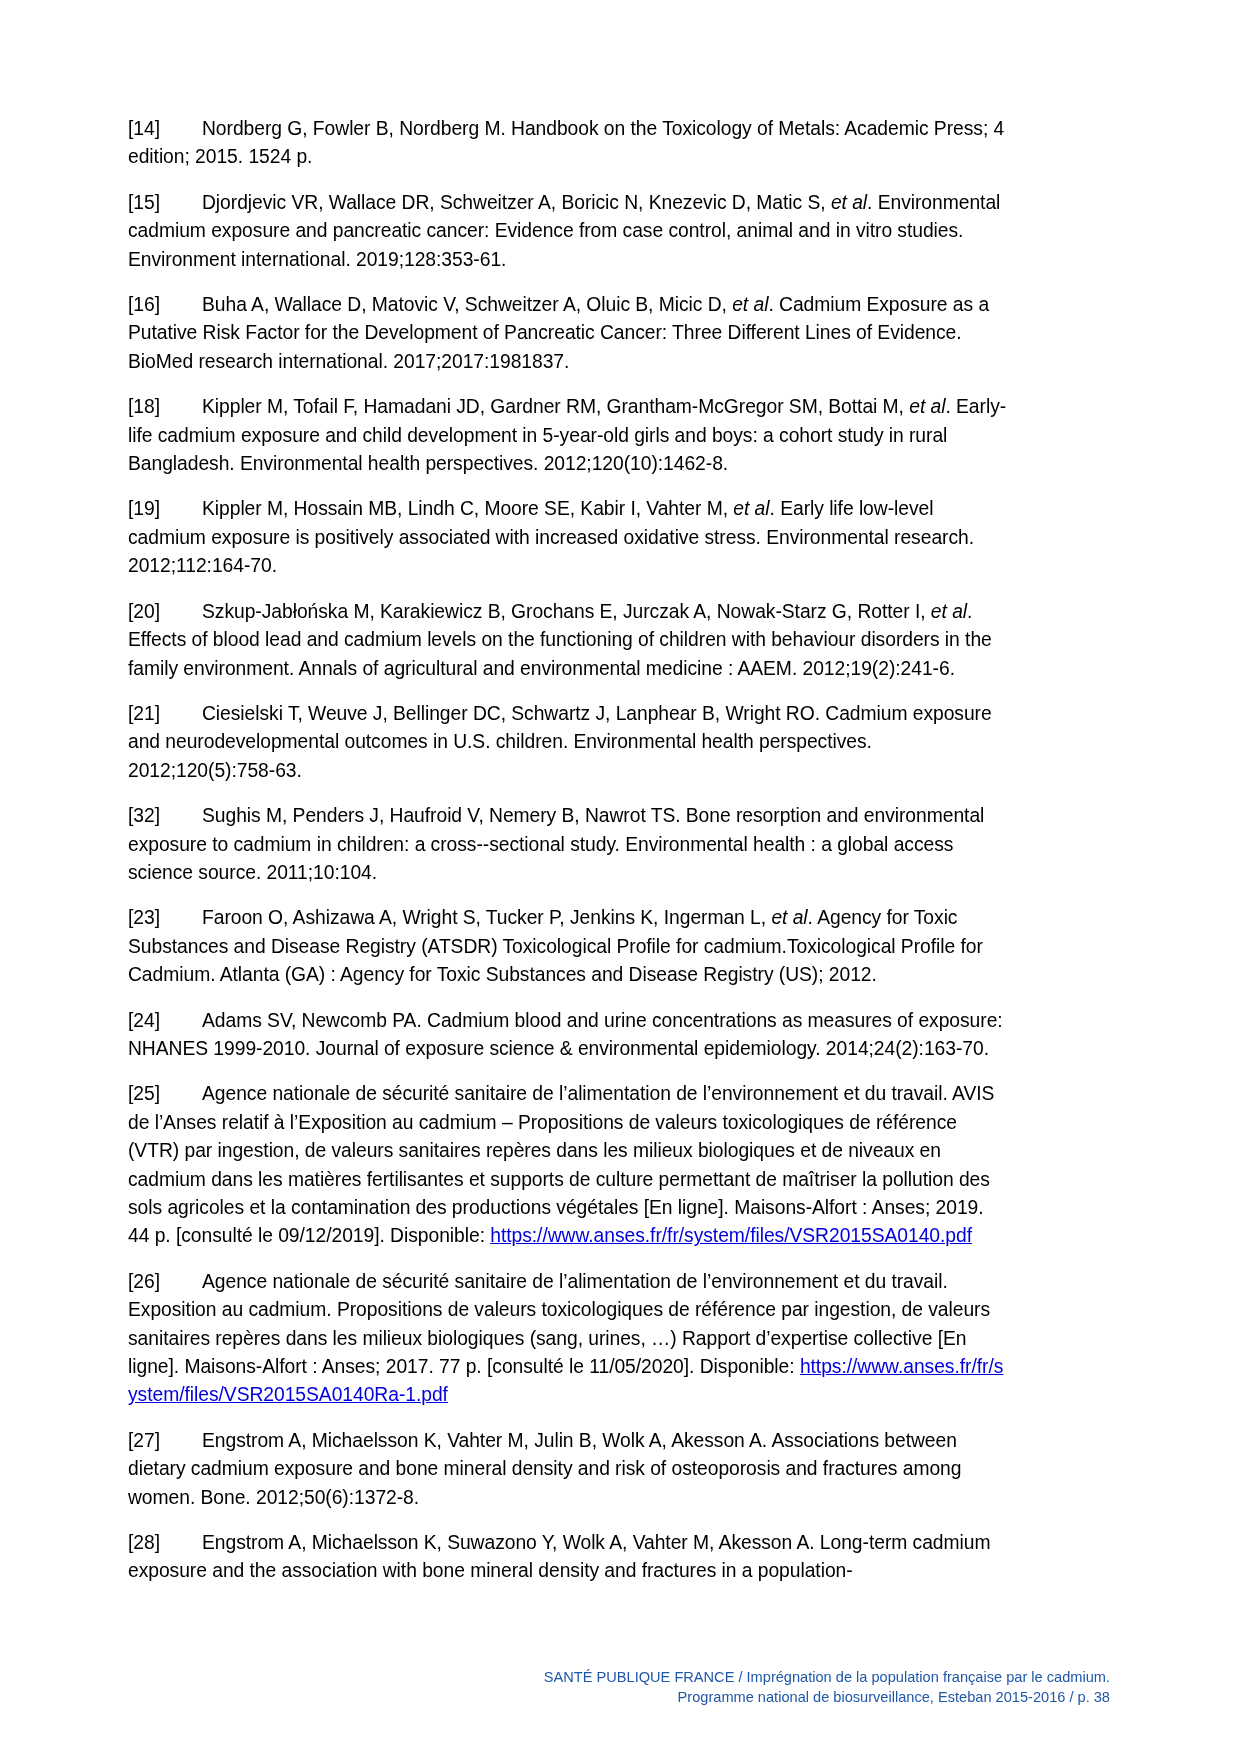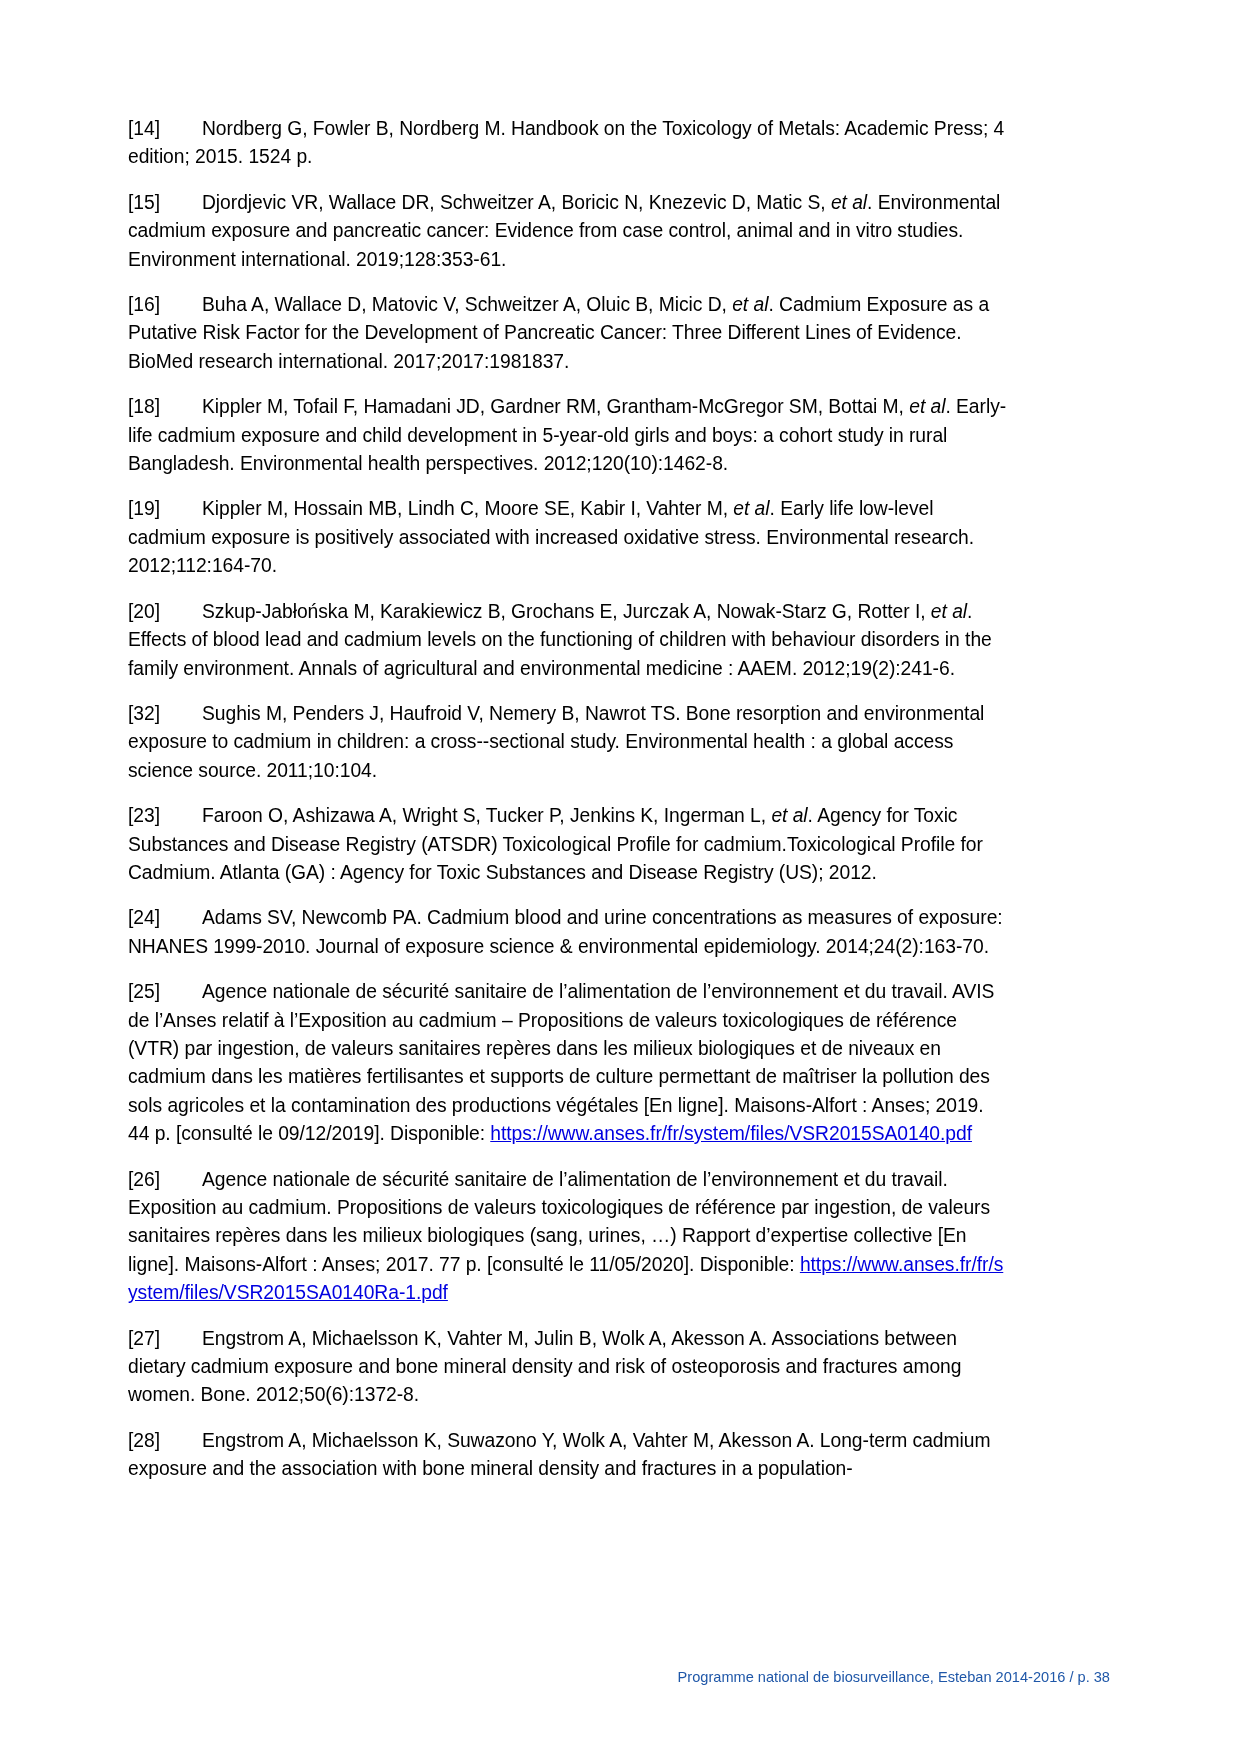--- a/index.html
+++ b/index.html
@@ -78,28 +78,30 @@
 
 <div class="page">
 
   <div class="content">
       <p class="ref"><span class="num">[14]</span><span>Nordberg G, Fowler B, Nordberg M. Handbook on the Toxicology of Metals: Academic Press; 4 edition; 2015. 1524 p.</span></p>
       <p class="ref"><span class="num">[15]</span><span>Djordjevic VR, Wallace DR, Schweitzer A, Boricic N, Knezevic D, Matic S, </span><i>et al</i><span>. Environmental cadmium exposure and pancreatic cancer: Evidence from case control, animal and in vitro studies. Environment international. 2019;128:353-61.</span></p>
       <p class="ref"><span class="num">[16]</span><span>Buha A, Wallace D, Matovic V, Schweitzer A, Oluic B, Micic D, </span><i>et al</i><span>. Cadmium Exposure as a Putative Risk Factor for the Development of Pancreatic Cancer: Three Different Lines of Evidence. BioMed research international. 2017;2017:1981837.</span></p>
       <p class="ref"><span class="num">[18]</span><span>Kippler M, Tofail F, Hamadani JD, Gardner RM, Grantham-McGregor SM, Bottai M, </span><i>et al</i><span>. Early-life cadmium exposure and child development in 5-year-old girls and boys: a cohort study in rural Bangladesh. Environmental health perspectives. 2012;120(10):1462-8.</span></p>
       <p class="ref"><span class="num">[19]</span><span>Kippler M, Hossain MB, Lindh C, Moore SE, Kabir I, Vahter M, </span><i>et al</i><span>. Early life low-level cadmium exposure is positively associated with increased oxidative stress. Environmental research. 2012;112:164-70.</span></p>
       <p class="ref"><span class="num">[20]</span><span>Szkup-Jabłońska M, Karakiewicz B, Grochans E, Jurczak A, Nowak-Starz G, Rotter I, </span><i>et al</i><span>. Effects of blood lead and cadmium levels on the functioning of children with behaviour disorders in the family environment. Annals of agricultural and environmental medicine : AAEM. 2012;19(2):241-6.</span></p>
+      <p class="ref"><span class="num">[21]</span><span>Ciesielski T, Weuve J, Bellinger DC, Schwartz J, Lanphear B, Wright RO. Cadmium exposure and neurodevelopmental outcomes in U.S. children. Environmental health perspectives. 2012;120(5):758-63.</span></p>
       <p class="ref"><span class="num">[32]</span><span>Sughis M, Penders J, Haufroid V, Nemery B, Nawrot TS. Bone resorption and environmental exposure to cadmium in children: a cross--sectional study. Environmental health : a global access science source. 2011;10:104.</span></p>
       <p class="ref"><span class="num">[23]</span><span>Faroon O, Ashizawa A, Wright S, Tucker P, Jenkins K, Ingerman L, </span><i>et al</i><span>. Agency for Toxic Substances and Disease Registry (ATSDR) Toxicological Profile for cadmium.Toxicological Profile for Cadmium. Atlanta (GA) : Agency for Toxic Substances and Disease Registry (US); 2012.</span></p>
       <p class="ref"><span class="num">[24]</span><span>Adams SV, Newcomb PA. Cadmium blood and urine concentrations as measures of exposure: NHANES 1999-2010. Journal of exposure science &amp; environmental epidemiology. 2014;24(2):163-70.</span></p>
       <p class="ref"><span class="num">[25]</span><span>Agence nationale de sécurité sanitaire de l’alimentation de l’environnement et du travail. AVIS de l’Anses relatif à l’Exposition au cadmium – Propositions de valeurs toxicologiques de référence (VTR) par ingestion, de valeurs sanitaires repères dans les milieux biologiques et de niveaux en cadmium dans les matières fertilisantes et supports de culture permettant de maîtriser la pollution des sols agricoles et la contamination des productions végétales [En ligne]. Maisons-Alfort : Anses; 2019. 44 p. [consulté le 09/12/2019]. Disponible: </span><a class="link" href="#">https://www.anses.fr/fr/system/files/VSR2015SA0140.pdf</a></p>
       <p class="ref"><span class="num">[26]</span><span>Agence nationale de sécurité sanitaire de l’alimentation de l’environnement et du travail. Exposition au cadmium. Propositions de valeurs toxicologiques de référence par ingestion, de valeurs sanitaires repères dans les milieux biologiques (sang, urines, …) Rapport d’expertise collective [En ligne]. Maisons-Alfort : Anses; 2017. 77 p. [consulté le 11/05/2020]. Disponible: </span><a class="link" href="#">https://www.anses.fr/fr/system/files/VSR2015SA0140Ra-1.pdf</a></p>
       <p class="ref"><span class="num">[27]</span><span>Engstrom A, Michaelsson K, Vahter M, Julin B, Wolk A, Akesson A. Associations between dietary cadmium exposure and bone mineral density and risk of osteoporosis and fractures among women. Bone. 2012;50(6):1372-8.</span></p>
       <p class="ref"><span class="num">[28]</span><span>Engstrom A, Michaelsson K, Suwazono Y, Wolk A, Vahter M, Akesson A. Long-term cadmium exposure and the association with bone mineral density and fractures in a population-</span></p>
     </div>
 
   <div class="footer-rule"></div>
 
   <div class="footer">
-    <span class="fline">Programme national de biosurveillance, Esteban 2014-2016 / p. 38</span>
+    <span class="fline">SANTÉ PUBLIQUE FRANCE / Imprégnation de la population française par le cadmium.</span>
+    <span class="fline">Programme national de biosurveillance, Esteban 2015-2016 / p. 38</span>
   </div>
 
 </div>
 
 </body></html>

